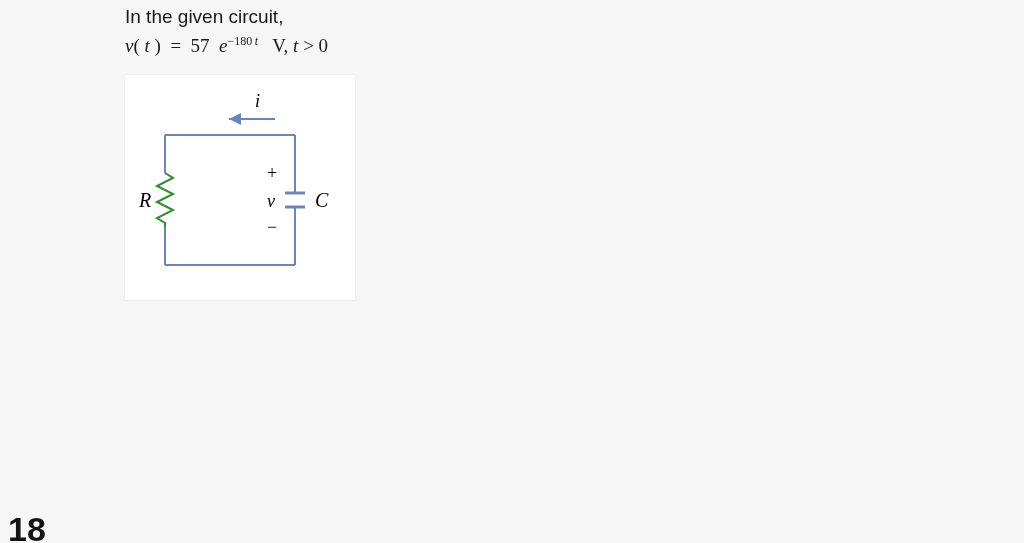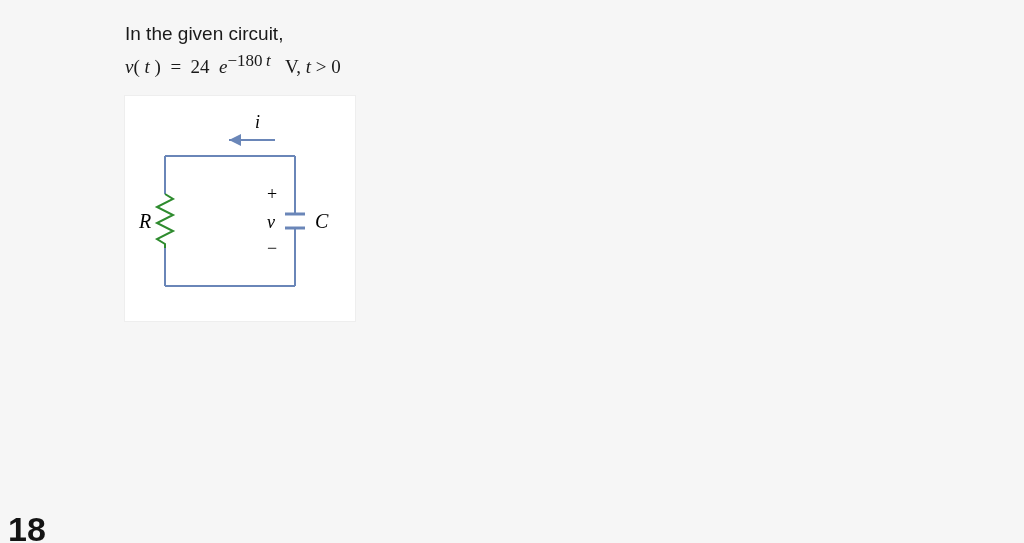--- a/index.html
+++ b/index.html
@@ -8,28 +8,28 @@
       width: 1024px;
       height: 543px;
       background: #f6f6f6;
       font-family: Arial, Helvetica, sans-serif;
       position: relative;
       color: #1a1a1a;
     }
     .content {
       position: absolute;
       left: 125px;
-      top: 23px;
+      top: 6px;
       width: 550px;
     }
     .lead { font-size: 19px; margin-bottom: 6px; }
     .eq { font-size: 19px; margin-bottom: 16px; font-family: 'Times New Roman', serif; }
     .eq .fn { font-style: italic; }
     .eq .plain { font-style: normal; }
-    .eq sup { font-size: 17px; vertical-align: super; font-style: normal; margin-top: 20px; }
+    .eq sup { font-size: 12px; vertical-align: super; font-style: normal; margin-top: 20px; }
     .eq .unit { font-style: normal; }
 
     .diagram-card {
       margin-top: 18px;
       width: 230px;
       height: 225px;
       background: #ffffff;
       box-shadow: 0 0 0 1px #eee;
     }
     .diagram-card svg { display: block; }
@@ -45,21 +45,21 @@
   </style>
 </head>
 <body>
 
 <div class="content">
   <div class="lead">In the given circuit,</div>
 
   <div class="eq">
     <span class="fn">v</span><span class="plain">( </span><span class="fn">t</span><span class="plain"> )</span>
     &nbsp;=&nbsp;
-    <span class="plain">24</span>&nbsp;
+    <span class="plain">57</span>&nbsp;
     <span class="fn">e</span><sup><span>−180</span> <span class="fn" style="font-style:italic">t</span></sup>
     &nbsp;&nbsp;<span class="unit">V</span>,
     <span class="fn">t</span> <span class="plain">&gt; 0</span>
   </div>
 
 
   <div class="diagram-card">
     <svg width="230" height="225" viewBox="0 0 230 225">
 
       <line x1="40" y1="60" x2="170" y2="60" stroke="#6a86b8" stroke-width="2"></line>

